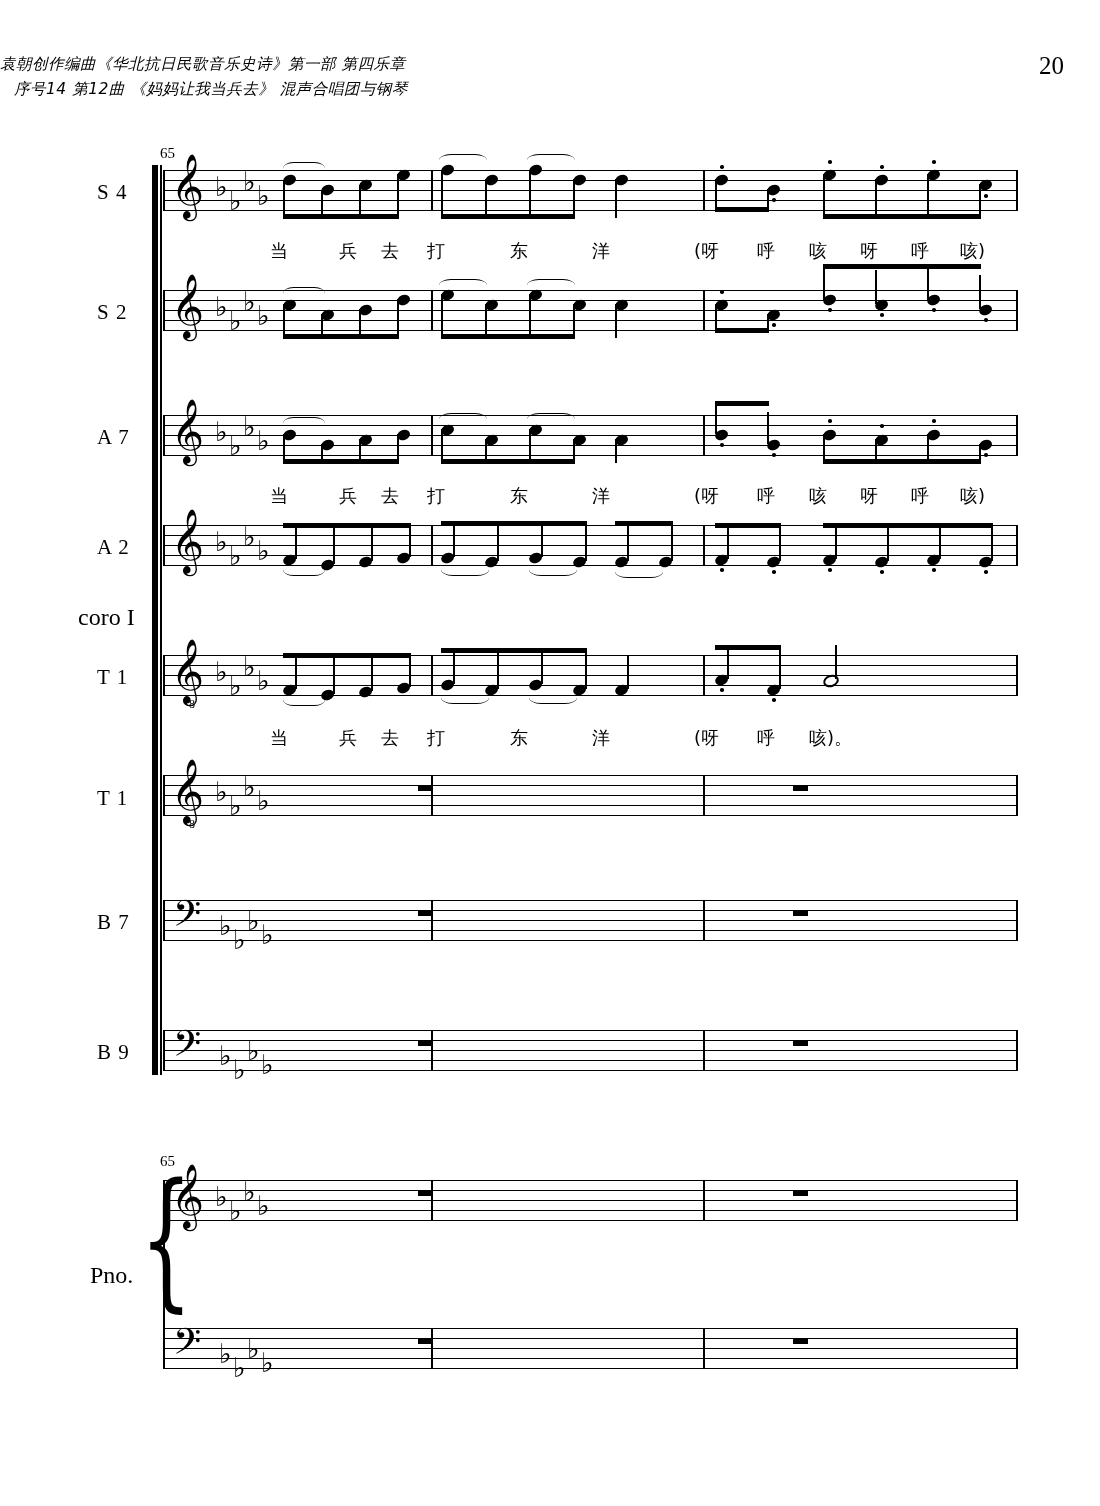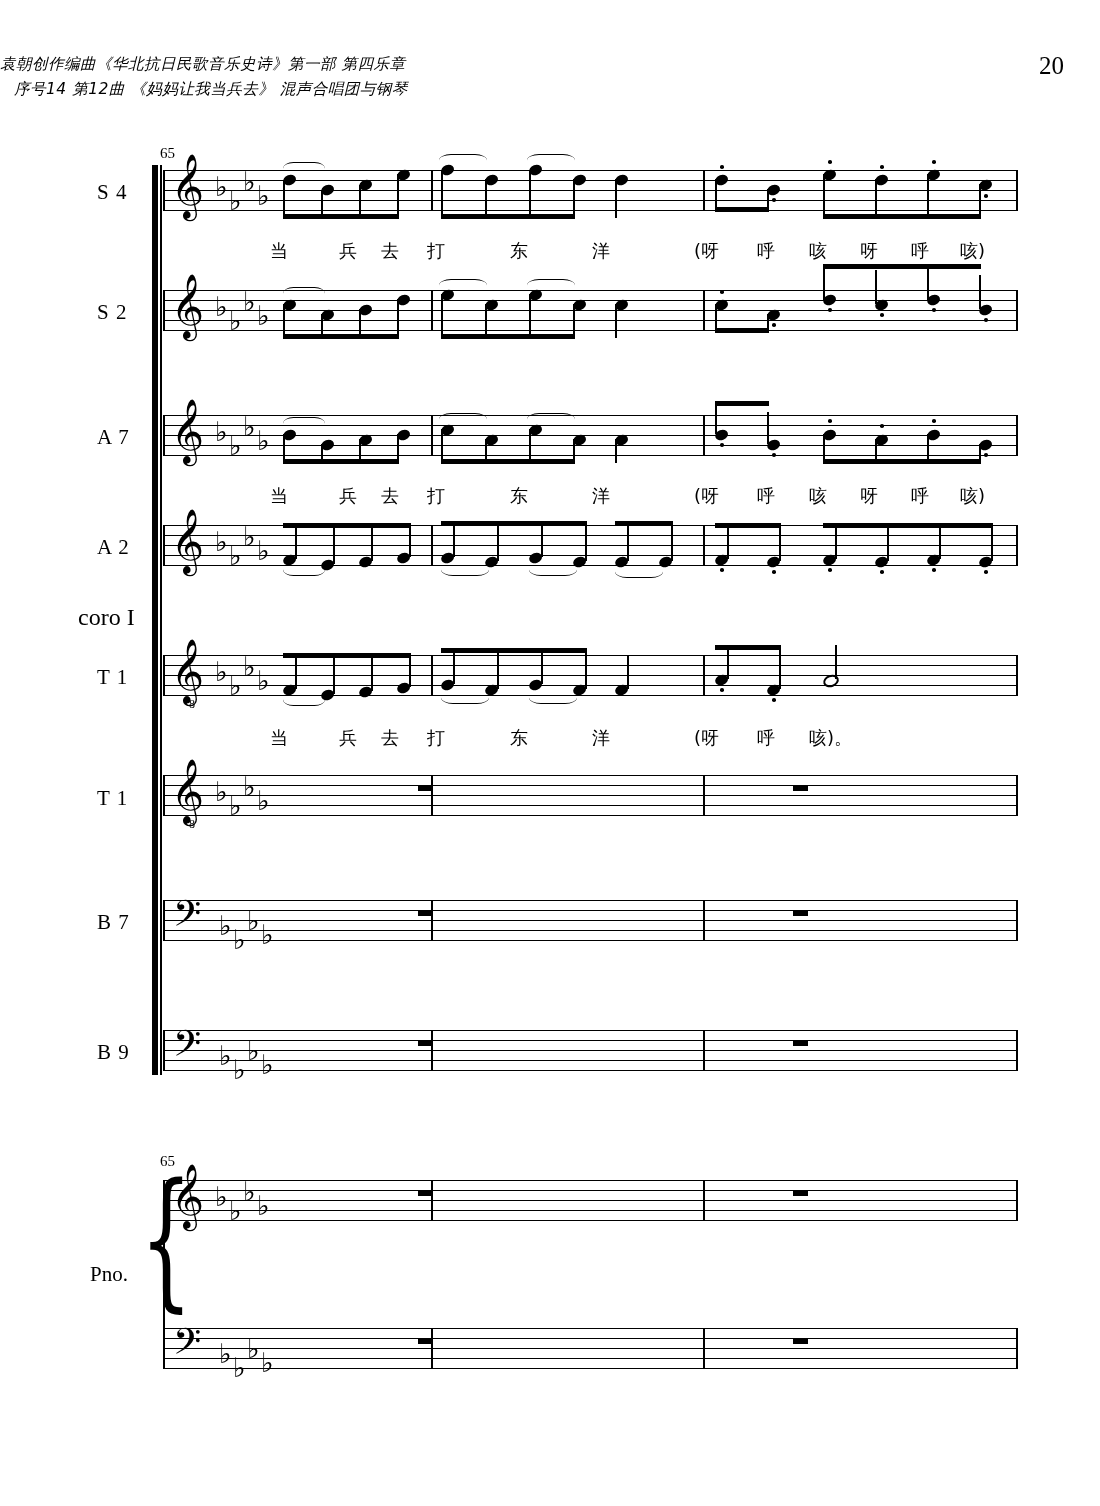--- a/index.html
+++ b/index.html
@@ -152,21 +152,21 @@
     transform-origin:left center;
   }
   .coro-label{
     position:absolute;
     font-family:"Liberation Serif", serif;
     font-size:24px;
   }
   .pno-label{
     position:absolute;
     font-family:"Liberation Serif", serif;
-    font-size:21px;
+    font-size:24px;
   }
 </style>
 </head>
 <body>
 
 <div class="page">
 
   <div class="header">
     <div class="line line1">袁朝创作编曲《华北抗日民歌音乐史诗》第一部 第四乐章</div>
     <div class="line line2">序号14    第12曲 《妈妈让我当兵去》 混声合唱团与钢琴</div>

